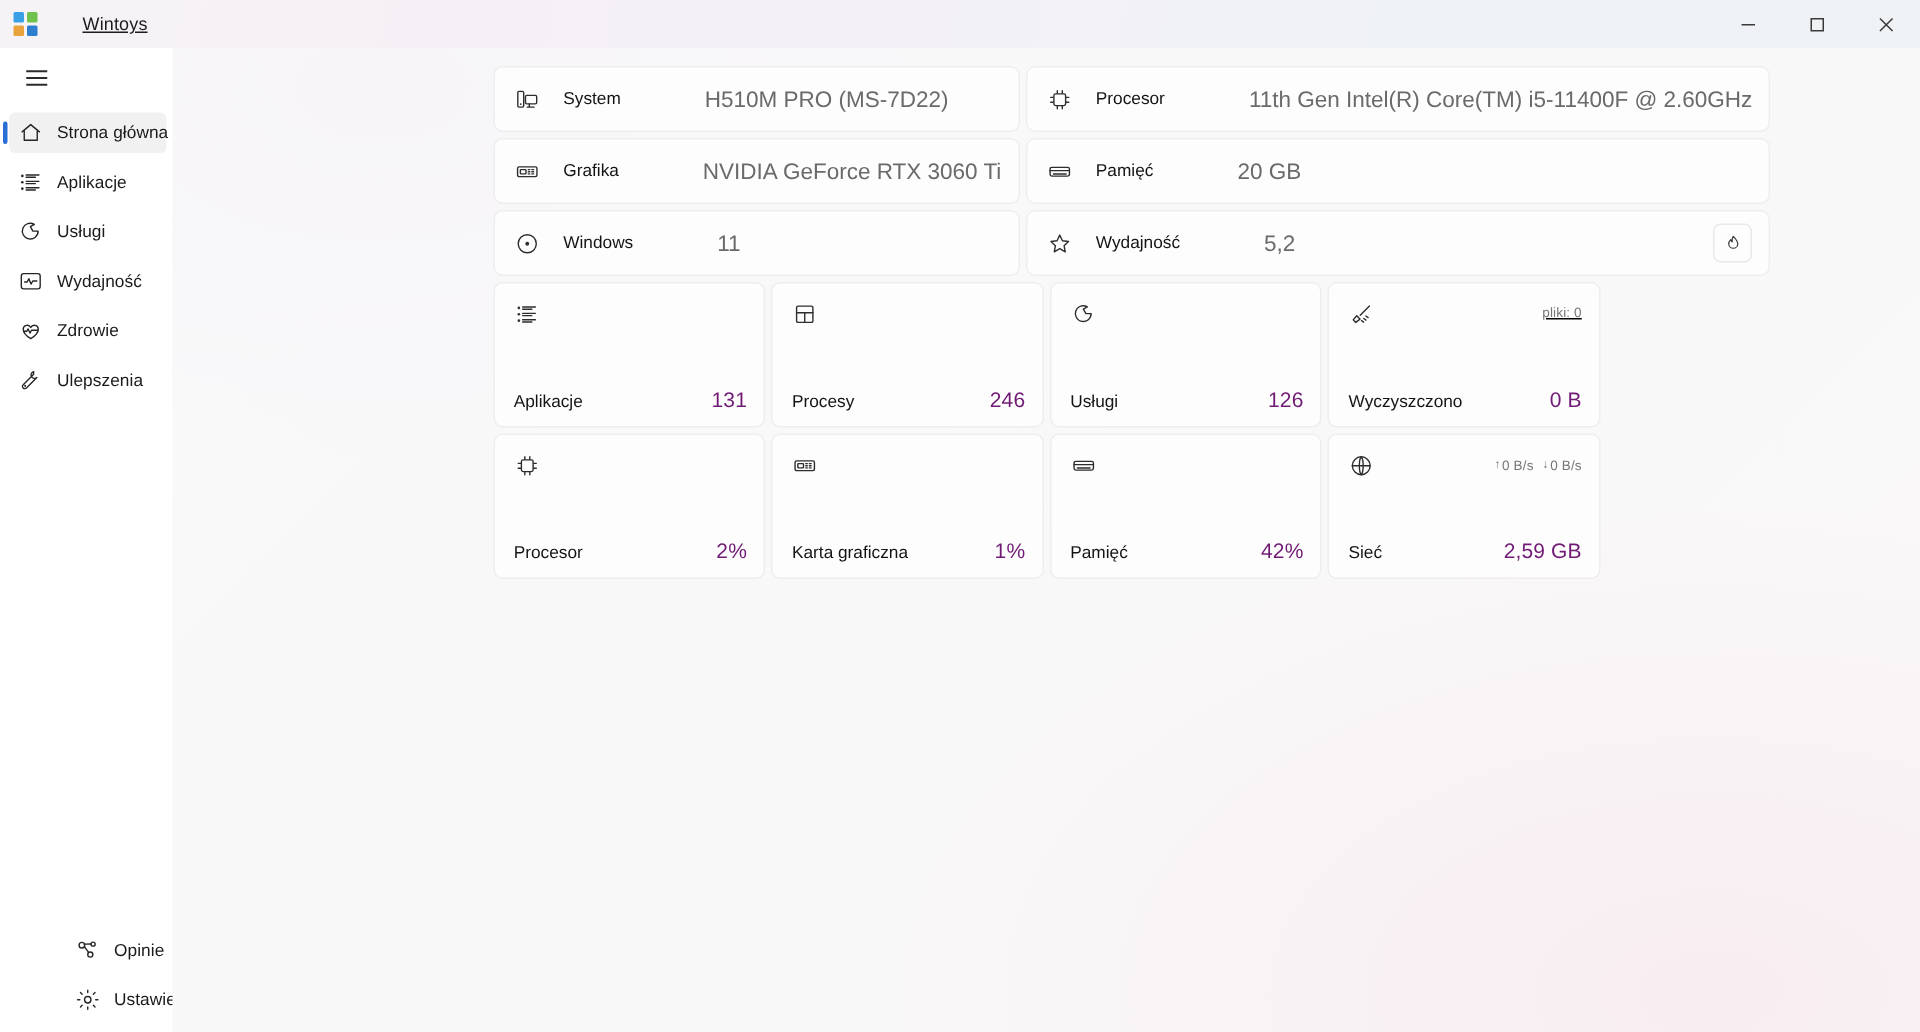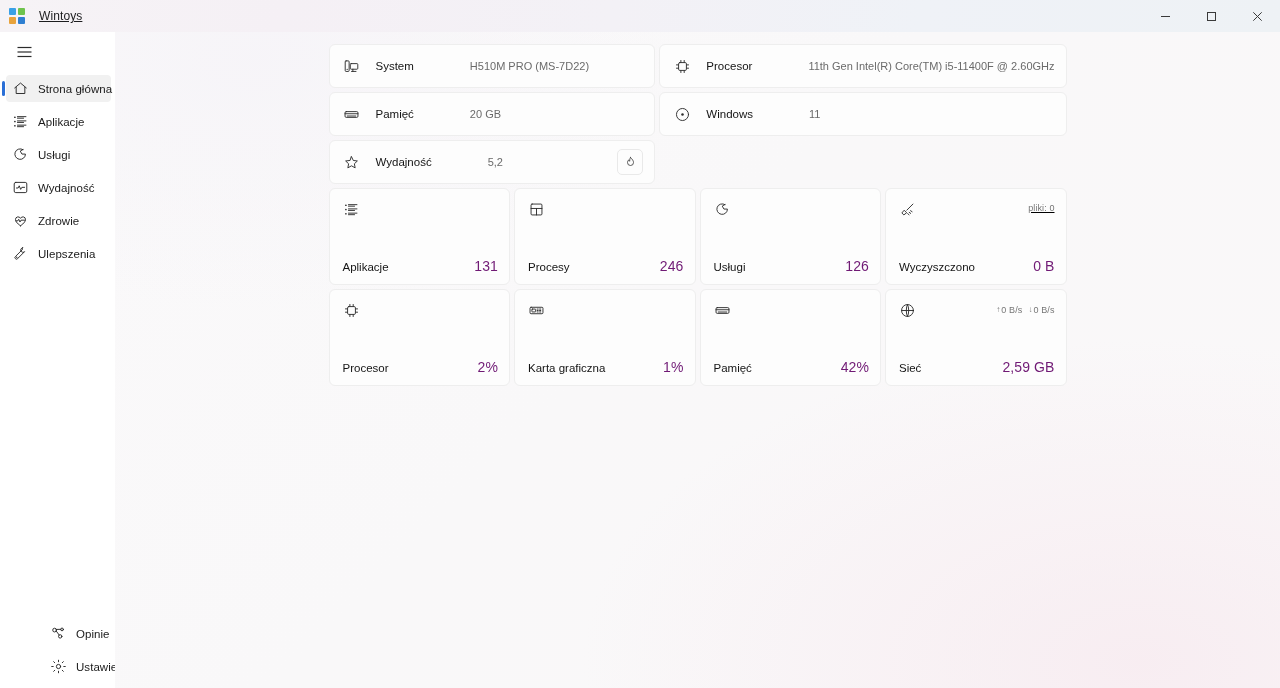--- a/index.html
+++ b/index.html
@@ -33,21 +33,21 @@
   .tb-icon {
     width: 16px; height: 16px;
     margin-left: 9px;
     display: grid;
     grid-template-columns: 7px 7px;
     grid-template-rows: 7px 7px;
     gap: 2px;
   }
   .tb-icon i { display: block; border-radius: 1px; }
   .tb-title {
-    margin-left: 14px;
+    margin-left: 30px;
     font-size: 12px;
     color: #1d1d1f;
     letter-spacing: .1px;
     text-decoration: underline;
   }
   .tb-spacer { flex: 1; }
   .wc {
     width: 46px; height: 32px;
     display: flex; align-items: center; justify-content: center;
     color: #3a3a3a;
@@ -153,21 +153,21 @@
     color: #2d2d2d;
   }
   .ic-label {
     margin-left: 15px;
     font-size: 11.5px;
     color: #141414;
     white-space: nowrap;
   }
   .ic-value {
     margin-left: 22px;
-    font-size: 11px;
+    font-size: 15px;
     color: #6a6a6a;
     white-space: nowrap;
     overflow: hidden;
     text-overflow: ellipsis;
     padding-left: 34px;
   }
   .ic-spacer { flex: 1; }
   .ic-btn {
     width: 26px; height: 26px;
     border: 1px solid #e9e9e9;
@@ -379,20 +379,31 @@
                   <rect x="5.4" y="5.4" width="9.2" height="9.2" rx="1.4"></rect>
                   <path d="M8.1 2.9v2M12 2.9v2M8.1 15.1v2M12 15.1v2M2.9 8.1h2M2.9 12h2M15.1 8.1h2M15.1 12h2"></path>
                 </svg>
               </span>
               <span class="ic-label">Procesor</span>
               <span class="ic-value">11th Gen Intel(R) Core(TM) i5-11400F @ 2.60GHz</span>
             </div>
             <div class="info-card">
               <span class="ic-ico">
                 <svg width="17" height="17" viewBox="0 0 20 20" fill="none" stroke="currentColor" stroke-width="1.1" stroke-linecap="round" stroke-linejoin="round">
+                  <rect x="2.4" y="6.2" width="15.2" height="7.6" rx="1.2"></rect>
+                  <rect x="4.6" y="8.3" width="4.4" height="3.4" rx="0.5"></rect>
+                  <path d="M10.8 8.3h1.2M10.8 10h1.2M10.8 11.7h1.2M13.6 8.3h1.4M13.6 10h1.4M13.6 11.7h1.4"></path>
+                </svg>
+              </span>
+              <span class="ic-label">Grafika</span>
+              <span class="ic-value">NVIDIA GeForce RTX 3060 Ti</span>
+            </div>
+            <div class="info-card">
+              <span class="ic-ico">
+                <svg width="17" height="17" viewBox="0 0 20 20" fill="none" stroke="currentColor" stroke-width="1.1" stroke-linecap="round" stroke-linejoin="round">
                   <rect x="2.4" y="6.6" width="15.2" height="6.8" rx="1.4"></rect>
                   <path d="M2.4 9.1h15.2"></path>
                   <path d="M5 11.8h10"></path>
                 </svg>
               </span>
               <span class="ic-label">Pamięć</span>
               <span class="ic-value">20 GB</span>
             </div>
             <div class="info-card">
               <span class="ic-ico">

